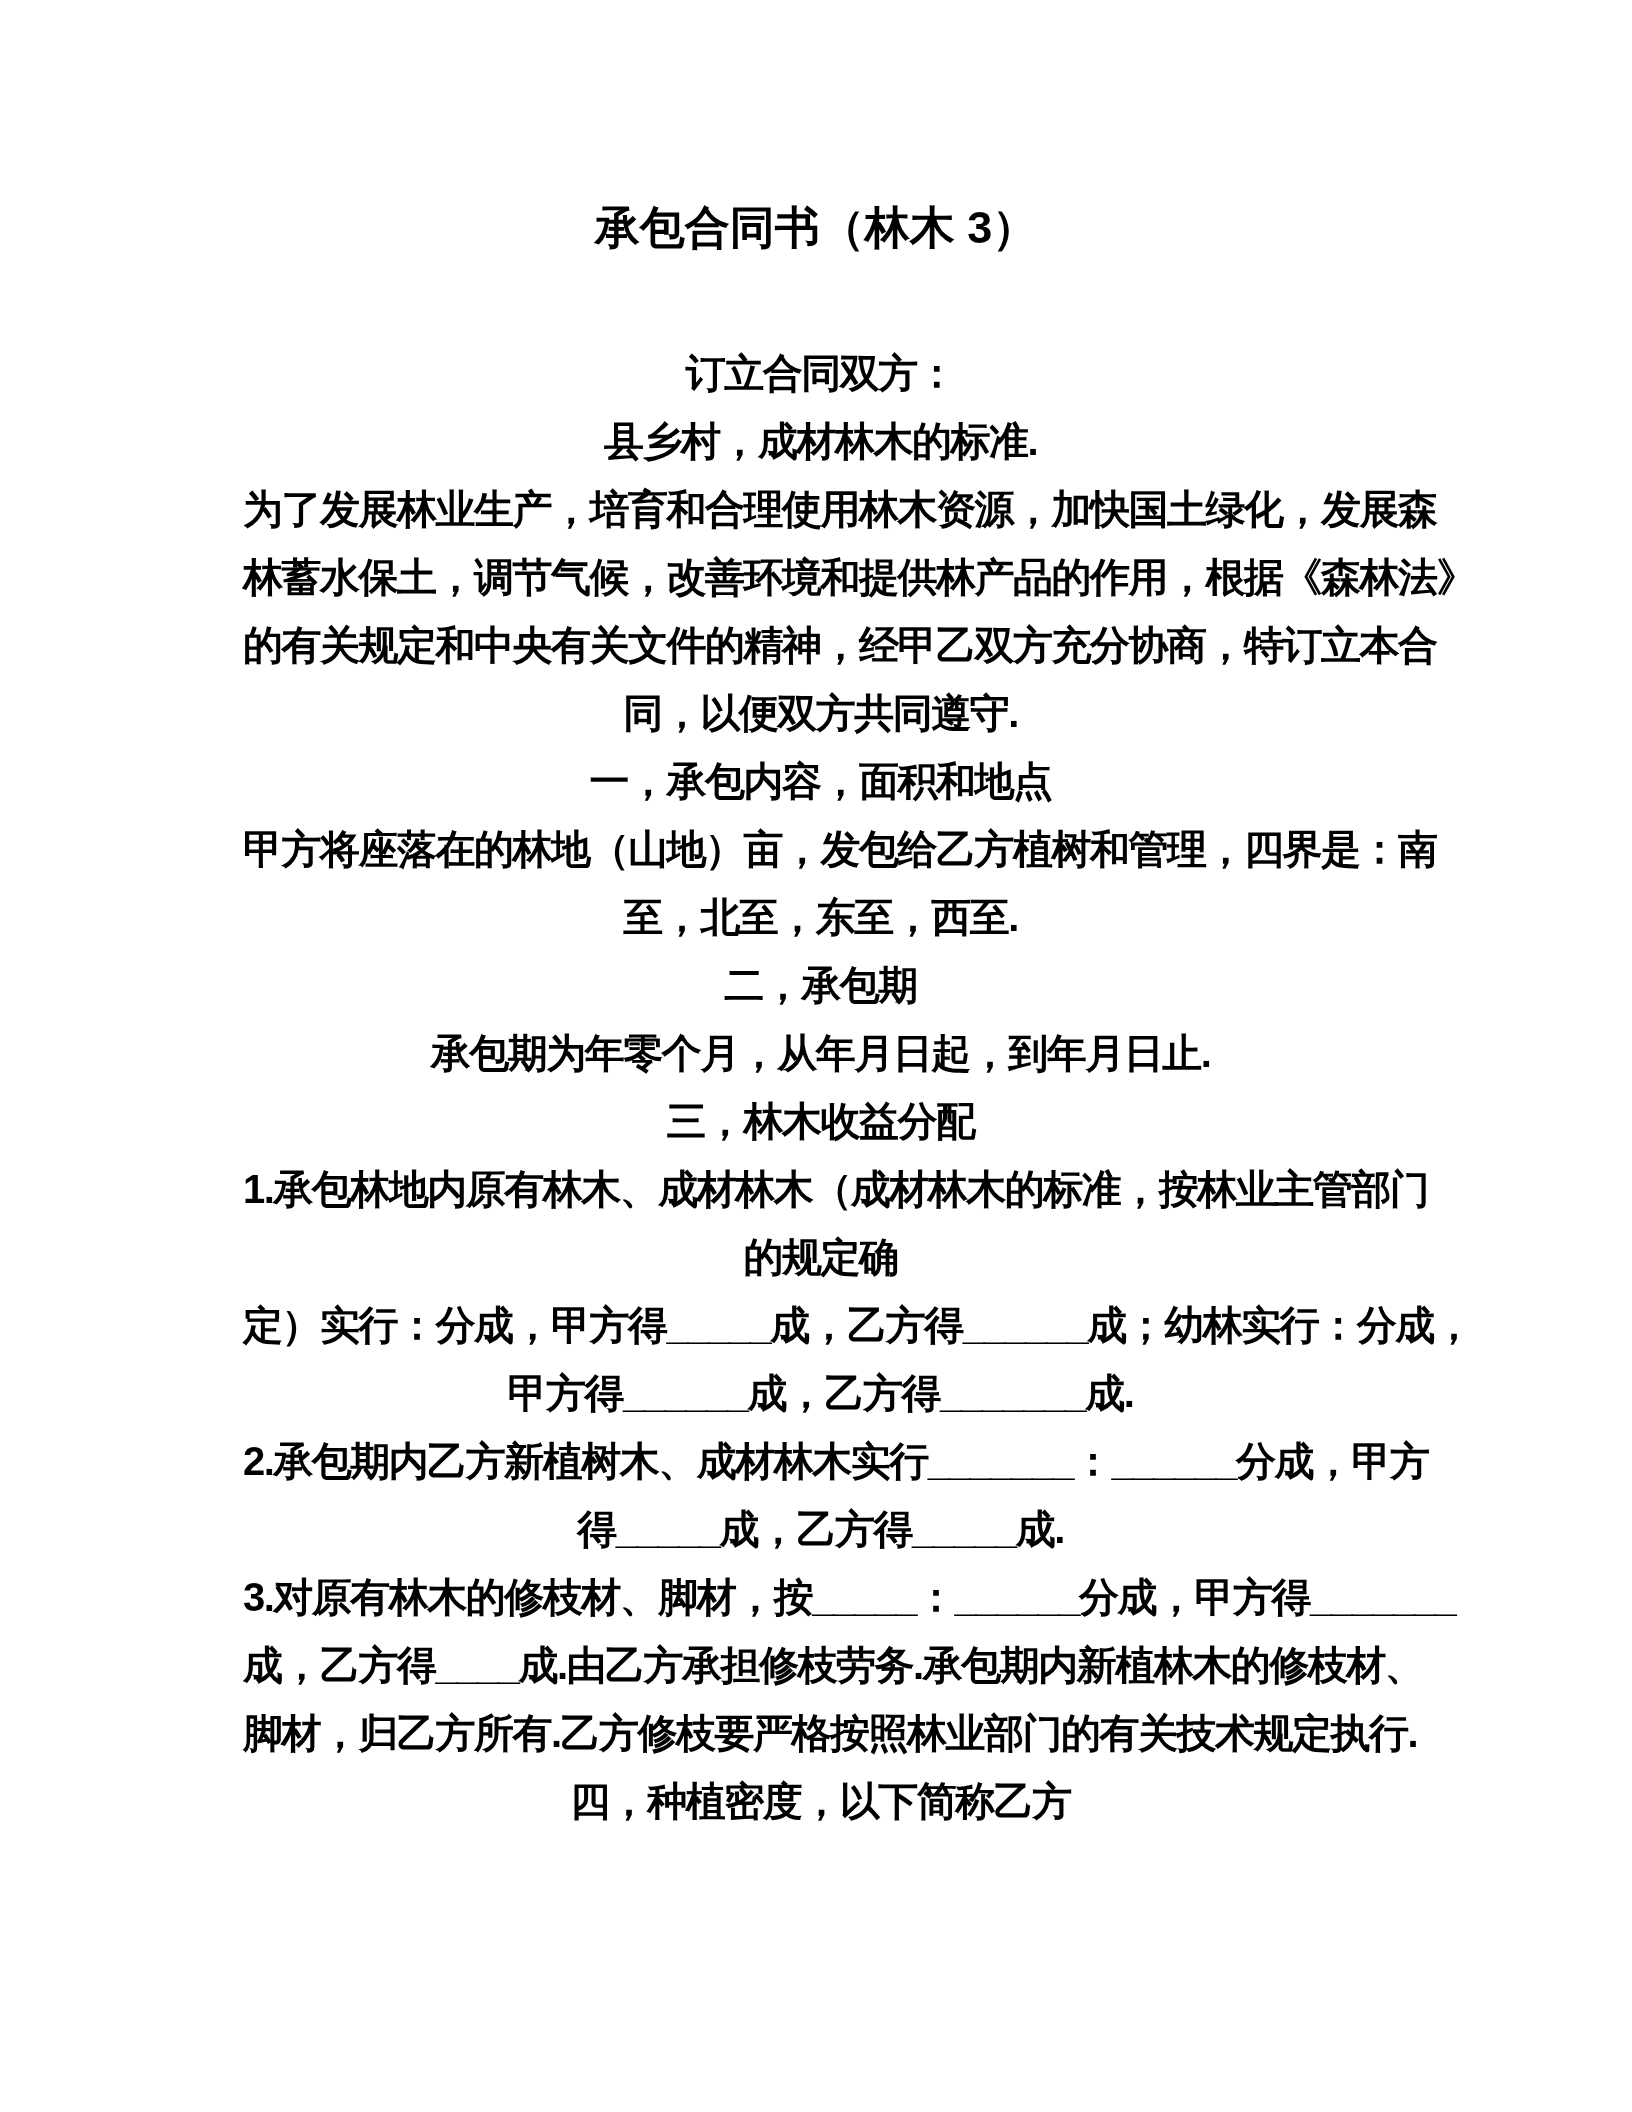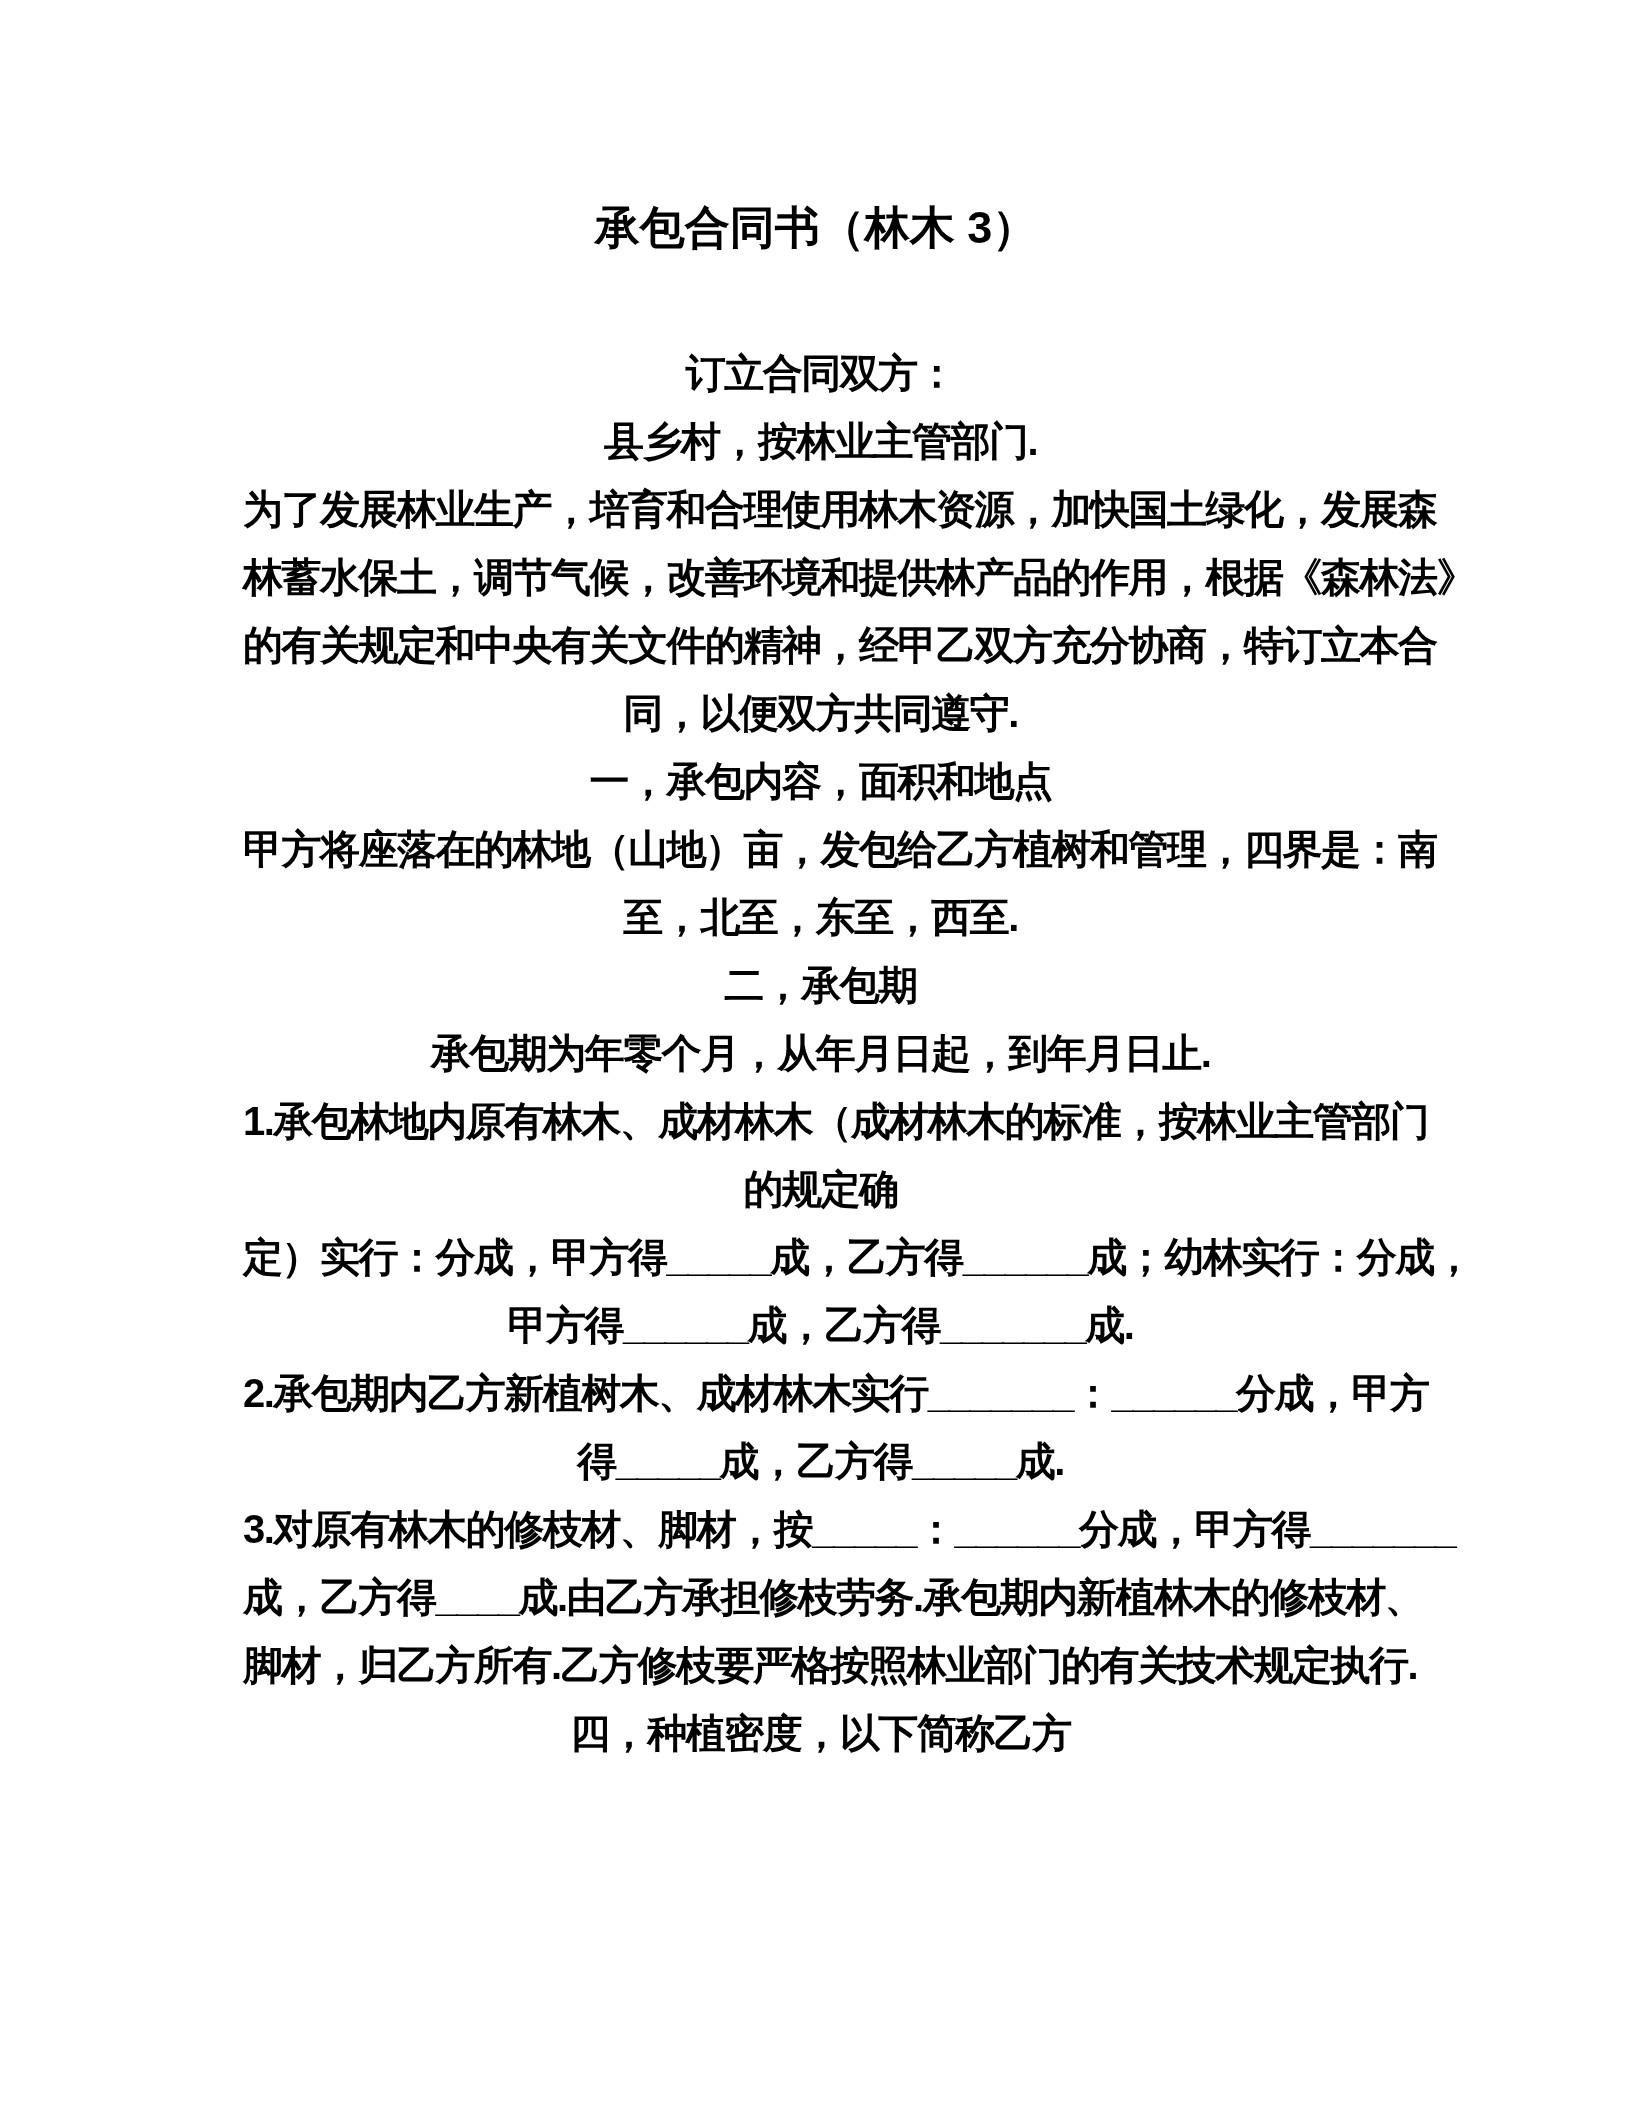--- a/index.html
+++ b/index.html
@@ -44,30 +44,31 @@
     text-align: center;
   }
 </style>
 </head>
 <body>
 
 <div class="page">
   <div class="doc-title">承包合同书（林木 3）</div>
   <div class="doc-body">
       <div class="line">订立合同双方：</div>
-      <div class="line">县乡村，按林业主管部门.</div>
+      <div class="line">县乡村，成材林木的标准.</div>
       <div class="line">为了发展林业生产，培育和合理使用林木资源，加快国土绿化，发展森</div>
       <div class="line">林蓄水保土，调节气候，改善环境和提供林产品的作用，根据《森林法》</div>
       <div class="line">的有关规定和中央有关文件的精神，经甲乙双方充分协商，特订立本合</div>
       <div class="line">同，以便双方共同遵守.</div>
       <div class="line">一，承包内容，面积和地点</div>
       <div class="line">甲方将座落在的林地（山地）亩，发包给乙方植树和管理，四界是：南</div>
       <div class="line">至，北至，东至，西至.</div>
       <div class="line">二，承包期</div>
       <div class="line">承包期为年零个月，从年月日起，到年月日止.</div>
+      <div class="line">三，林木收益分配</div>
       <div class="line">1.承包林地内原有林木、成材林木（成材林木的标准，按林业主管部门</div>
       <div class="line">的规定确</div>
       <div class="line">定）实行：分成，甲方得_____成，乙方得______成；幼林实行：分成，</div>
       <div class="line">甲方得______成，乙方得_______成.</div>
       <div class="line">2.承包期内乙方新植树木、成材林木实行_______：______分成，甲方</div>
       <div class="line">得_____成，乙方得_____成.</div>
       <div class="line">3.对原有林木的修枝材、脚材，按_____：______分成，甲方得_______</div>
       <div class="line">成，乙方得____成.由乙方承担修枝劳务.承包期内新植林木的修枝材、</div>
       <div class="line">脚材，归乙方所有.乙方修枝要严格按照林业部门的有关技术规定执行.</div>
       <div class="line">四，种植密度，以下简称乙方</div>

